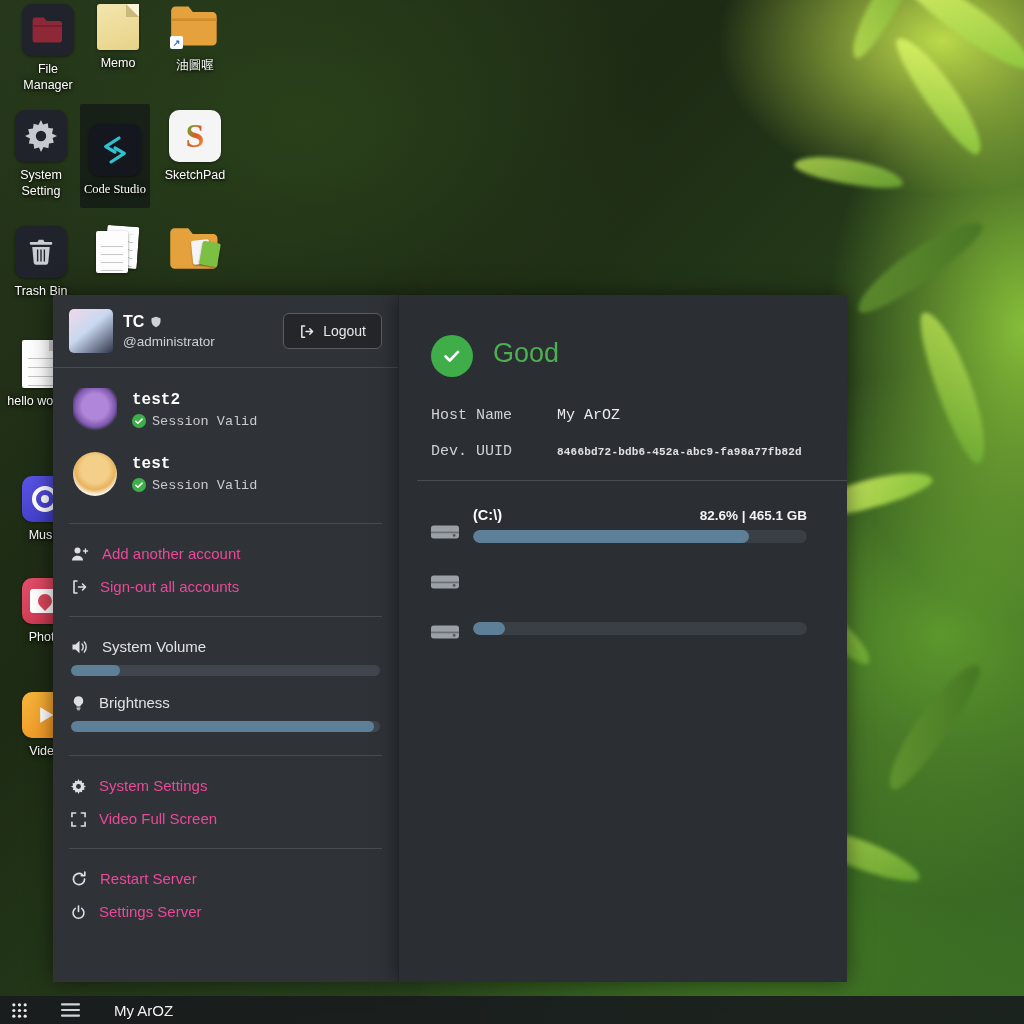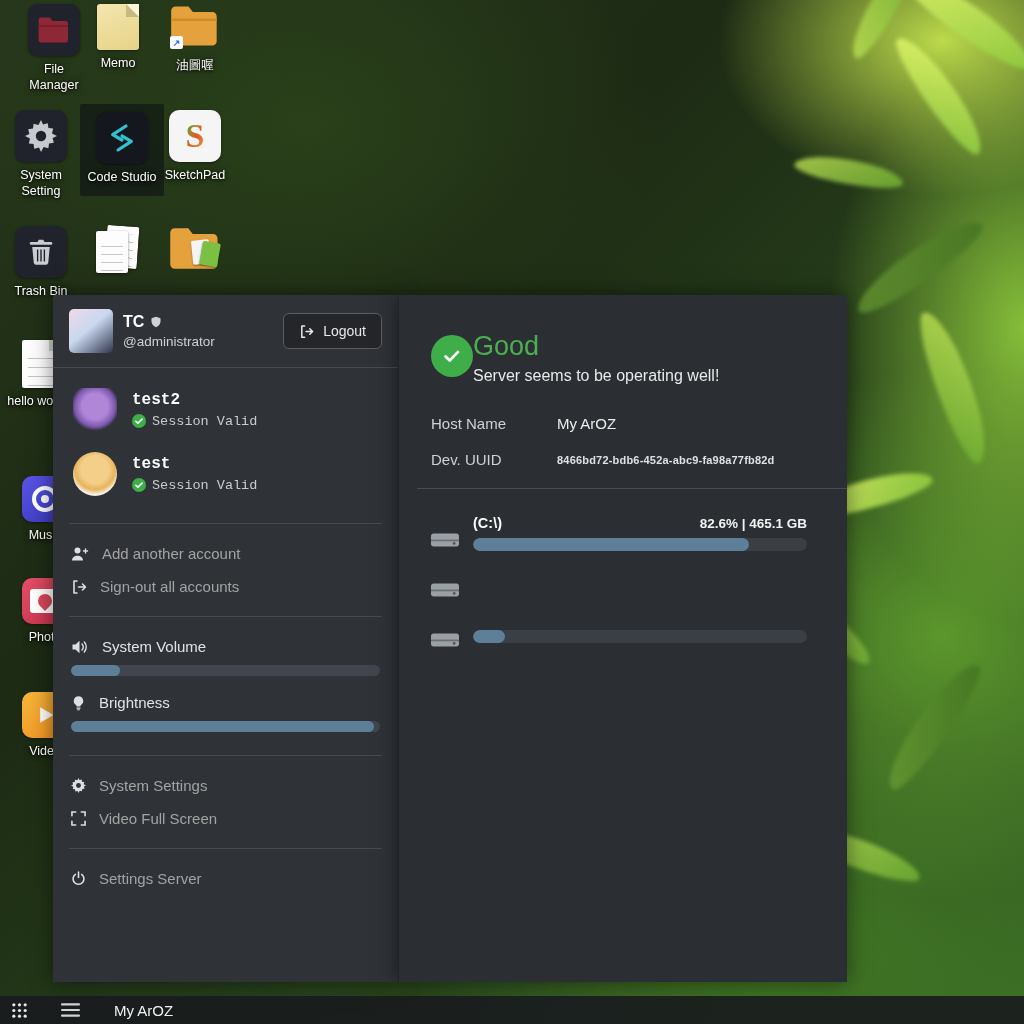--- a/index.html
+++ b/index.html
@@ -17,21 +17,21 @@
       radial-gradient(ellipse 420px 420px at 45% 55%, rgba(36,56,24,.8) 0%, rgba(36,56,24,0) 70%),
       linear-gradient(135deg, #26371b 0%, #1d2a14 35%, #2b4a1e 75%, #3a6b26 100%);
   }
   .leaf { position:absolute; display:block; border-radius:50%/60% 60% 40% 40%;
     background:linear-gradient(135deg,#c2e556,#6faf33); filter:blur(2px); opacity:.8; }
   .leaf.bright { background:linear-gradient(135deg,#e2f56a,#8cc93e); opacity:.9; }
   .leaf.dark { background:linear-gradient(135deg,#71a437,#3c6b1f); opacity:.7; }
 
   
   .dicon { position:absolute; width:70px; display:flex; flex-direction:column; align-items:center; gap:6px; z-index:1; cursor:default; }
-  .dicon.selected { width:84px; background:rgba(15,17,21,.62); border-radius:2px; padding:8px 2px 10px; }
+  .dicon.selected { width:70px; background:rgba(15,17,21,.62); border-radius:2px; padding:20px 2px 10px;font-family:Liberation Serif, serif; }
   .dlabel { color:#fff; font-size:12.5px; line-height:1.25; text-align:center; text-shadow:0 1px 3px rgba(0,0,0,.95), 0 0 6px rgba(0,0,0,.6); }
   .tile { width:52px; height:52px; border-radius:10px; display:flex; align-items:center; justify-content:center; box-shadow:0 1px 3px rgba(0,0,0,.45); }
   .tile-dark { background:#20232c; }
   .tile-light { background:#f5f5f5; }
   .app-tile { width:46px; height:46px; border-radius:10px; display:flex; align-items:center; justify-content:center; box-shadow:0 1px 3px rgba(0,0,0,.45); }
 
   .memo-note { width:42px; height:46px; position:relative; background:linear-gradient(160deg,#f3e7ae,#e7d287); border-radius:3px; box-shadow:0 1px 3px rgba(0,0,0,.4); }
   .memo-note::after { content:""; position:absolute; top:0; right:0; border-top:13px solid #faf4d8; border-left:13px solid rgba(90,70,20,.25); }
 
   .folder-wrap { position:relative; }
@@ -80,38 +80,38 @@
   .user-name-row { display:flex; align-items:center; gap:6px; font-size:16px; font-weight:bold; color:#fff; }
   .user-handle { font-size:13.5px; color:#cdd0d4; }
   .logout-btn { margin-left:auto; display:flex; align-items:center; gap:9px; background:#24262a; border:1px solid #5a5e64; border-radius:6px; color:#e6e8ea; font-size:14px; padding:9px 15px; cursor:pointer; font-family:inherit; }
 
   
   .account { display:flex; align-items:center; gap:15px; margin:6px 0 14px 4px;font-family:Liberation Mono, monospace; }
   .acc-name { font-size:16px; font-weight:bold; color:#fff; line-height:1.2; }
   .acc-status { display:flex; align-items:center; gap:6px; font-size:13.5px; color:#c9cbce; margin-top:3px; }
 
   
-  .menu-item { display:flex; align-items:center; gap:13px; font-size:15px; color:#a3a3a3; padding:8px 2px; cursor:pointer; }
+  .menu-item { display:flex; align-items:flex-end; gap:13px; font-size:15px; color:#ec4899; padding:8px 2px; cursor:pointer; }
   .menu-item svg { flex:none; }
 
   .slider-group { margin:4px 2px 10px; }
   .slider-label { display:flex; align-items:center; gap:13px; font-size:15px; color:#e0e2e4; padding:4px 0 10px; }
   .slider-track { height:11px; border-radius:6px; background:#41464e; overflow:hidden; cursor:pointer; }
   .slider-fill { height:100%; border-radius:6px; background:#5d8098; }
 
   .firmware { margin-top:auto; font-size:11px; color:#a8abb0; padding:6px 0 2px; }
 
   
-  .status-row { display:flex; align-items:flex-start; }
+  .status-row { display:flex; align-items:center; gap:20px; }
   .big-check { width:42px; height:42px; border-radius:50%; background:#3fae49; display:flex; align-items:center; justify-content:center; flex:none; margin-top:4px; }
   .status-title { font-size:27px; color:#4caf50; line-height:1.15; }
   .status-msg { font-size:16px; color:#e8e9ea; margin-top:5px; }
 
   .info-table { margin-top:30px; }
-  .info-row { display:flex; align-items:center; margin-bottom:19px; }
+  .info-row { display:flex; align-items:center; margin-bottom:19px;font-family:Liberation Mono, monospace; }
   .info-label { width:126px; font-size:15px; color:#cfd2d5; flex:none; display:flex; align-items:center; gap:8px; }
   .info-value { font-size:15px; color:#eceded; }
   .info-value.uuid { font-size:11px; font-weight:bold; color:#dfe1e3; letter-spacing:.2px; }
   .caret-down { width:0; height:0; border-left:5px solid transparent; border-right:5px solid transparent; border-top:6px solid #cfd2d5; }
 
   .disk { display:flex; gap:14px; margin-bottom:29px; }
   .disk-iconcol { width:28px; flex:none; display:flex; align-items:flex-end; padding-bottom:1px; }
   .disk-main { flex:1; }
   .disk-head { display:flex; justify-content:space-between; align-items:baseline; margin-bottom:7px; }
   .disk-name { font-size:14.5px; font-weight:bold; color:#fff; }
@@ -137,21 +137,21 @@
     <i class="leaf bright" style="right:14px;top:80px;width:140px;height:30px;transform:rotate(55deg)"></i>
     <i class="leaf" style="right:120px;top:160px;width:110px;height:24px;transform:rotate(10deg)"></i>
     <i class="leaf dark" style="right:30px;top:250px;width:150px;height:32px;transform:rotate(-35deg)"></i>
     <i class="leaf" style="right:-10px;top:370px;width:160px;height:34px;transform:rotate(70deg)"></i>
     <i class="leaf bright" style="right:90px;top:480px;width:130px;height:28px;transform:rotate(-15deg)"></i>
     <i class="leaf" style="right:140px;top:610px;width:120px;height:26px;transform:rotate(40deg)"></i>
     <i class="leaf dark" style="right:16px;top:710px;width:150px;height:32px;transform:rotate(-55deg)"></i>
     <i class="leaf" style="right:100px;top:840px;width:130px;height:28px;transform:rotate(20deg)"></i>
   </div>
 
-  <div class="dicon" style="left:19px;top:4px">
+  <div class="dicon" style="left:13px;top:4px">
     <div class="tile tile-dark">
       <svg viewBox="0 0 24 20" width="34" height="28">
           <path d="M1 3a2 2 0 0 1 2-2h6l2 2.5h9a2 2 0 0 1 2 2V17a2 2 0 0 1-2 2H3a2 2 0 0 1-2-2z" fill="#8e2837"></path>
           <rect x="1" y="6.5" width="21" height="1.2" fill="#741f2c"></rect>
         </svg>
     </div>
     <div class="dlabel">File Manager</div>
   </div>
 
   <div class="dicon" style="left:83px;top:4px">
@@ -370,40 +370,46 @@
     <div class="menu-item">
       <svg viewBox="0 0 16 16" width="15" height="15" fill="none" stroke="#dddfe2" stroke-width="1.7" stroke-linecap="round">
           <path d="M1 5V1h4M11 1h4v4M15 11v4h-4M5 15H1v-4"></path>
         </svg>
       <span>Video Full Screen</span>
     </div>
 
     <hr class="divider">
 
     <div class="menu-item">
+      <svg viewBox="0 0 16 16" width="16" height="16" fill="none" stroke="#dddfe2" stroke-width="1.7" stroke-linecap="round" stroke-linejoin="round">
+          <path d="M13.6 8A5.6 5.6 0 1 1 11.4 3.6"></path>
+          <path d="M13.8 1.2v3.4h-3.4"></path>
+        </svg>
+      <span>Restart Server</span>
+    </div>
+    <div class="menu-item">
       <svg viewBox="0 0 16 16" width="15" height="15" fill="none" stroke="#dddfe2" stroke-width="1.7" stroke-linecap="round">
           <path d="M8 1v6"></path>
           <path d="M4.6 3.6a5.8 5.8 0 1 0 6.8 0"></path>
         </svg>
       <span>Settings Server</span>
     </div>
 
   </div>
 
   <div class="status-panel">
 
     <div class="status-row">
       <div class="big-check">
         <svg viewBox="0 0 24 24" width="22" height="22">
             <path d="M5 12.5l4.5 4.5 9-9.5" stroke="#fff" stroke-width="3" fill="none" stroke-linecap="round" stroke-linejoin="round"></path>
           </svg>
       </div>
       <div>
         <div class="status-title">Good</div>
-        <div class="status-msg">Server seems to be operating well!</div>
       </div>
     </div>
 
     <div class="info-table">
       <div class="info-row">
         <div class="info-label">Host Name</div>
         <div class="info-value">My ArOZ</div>
       </div>
       <div class="info-row">
         <div class="info-label">Dev. UUID</div>

